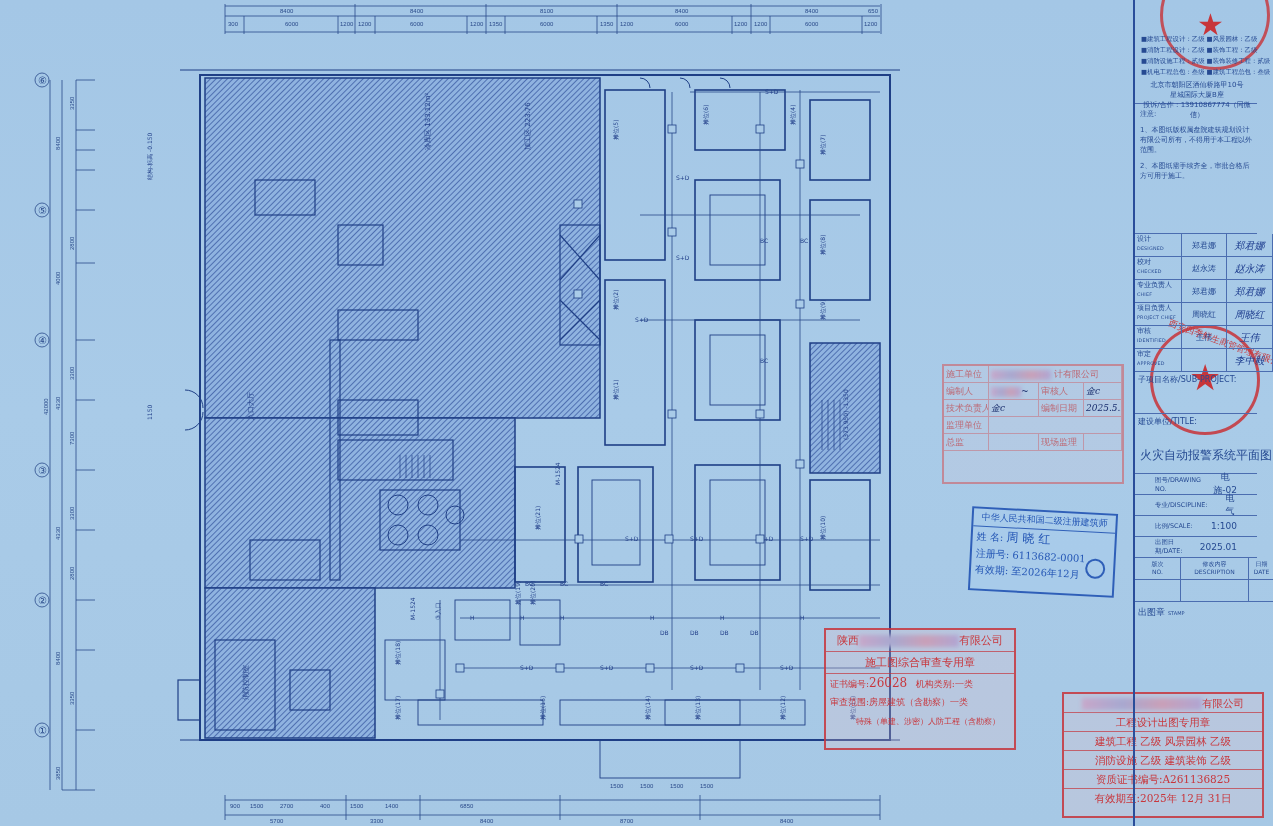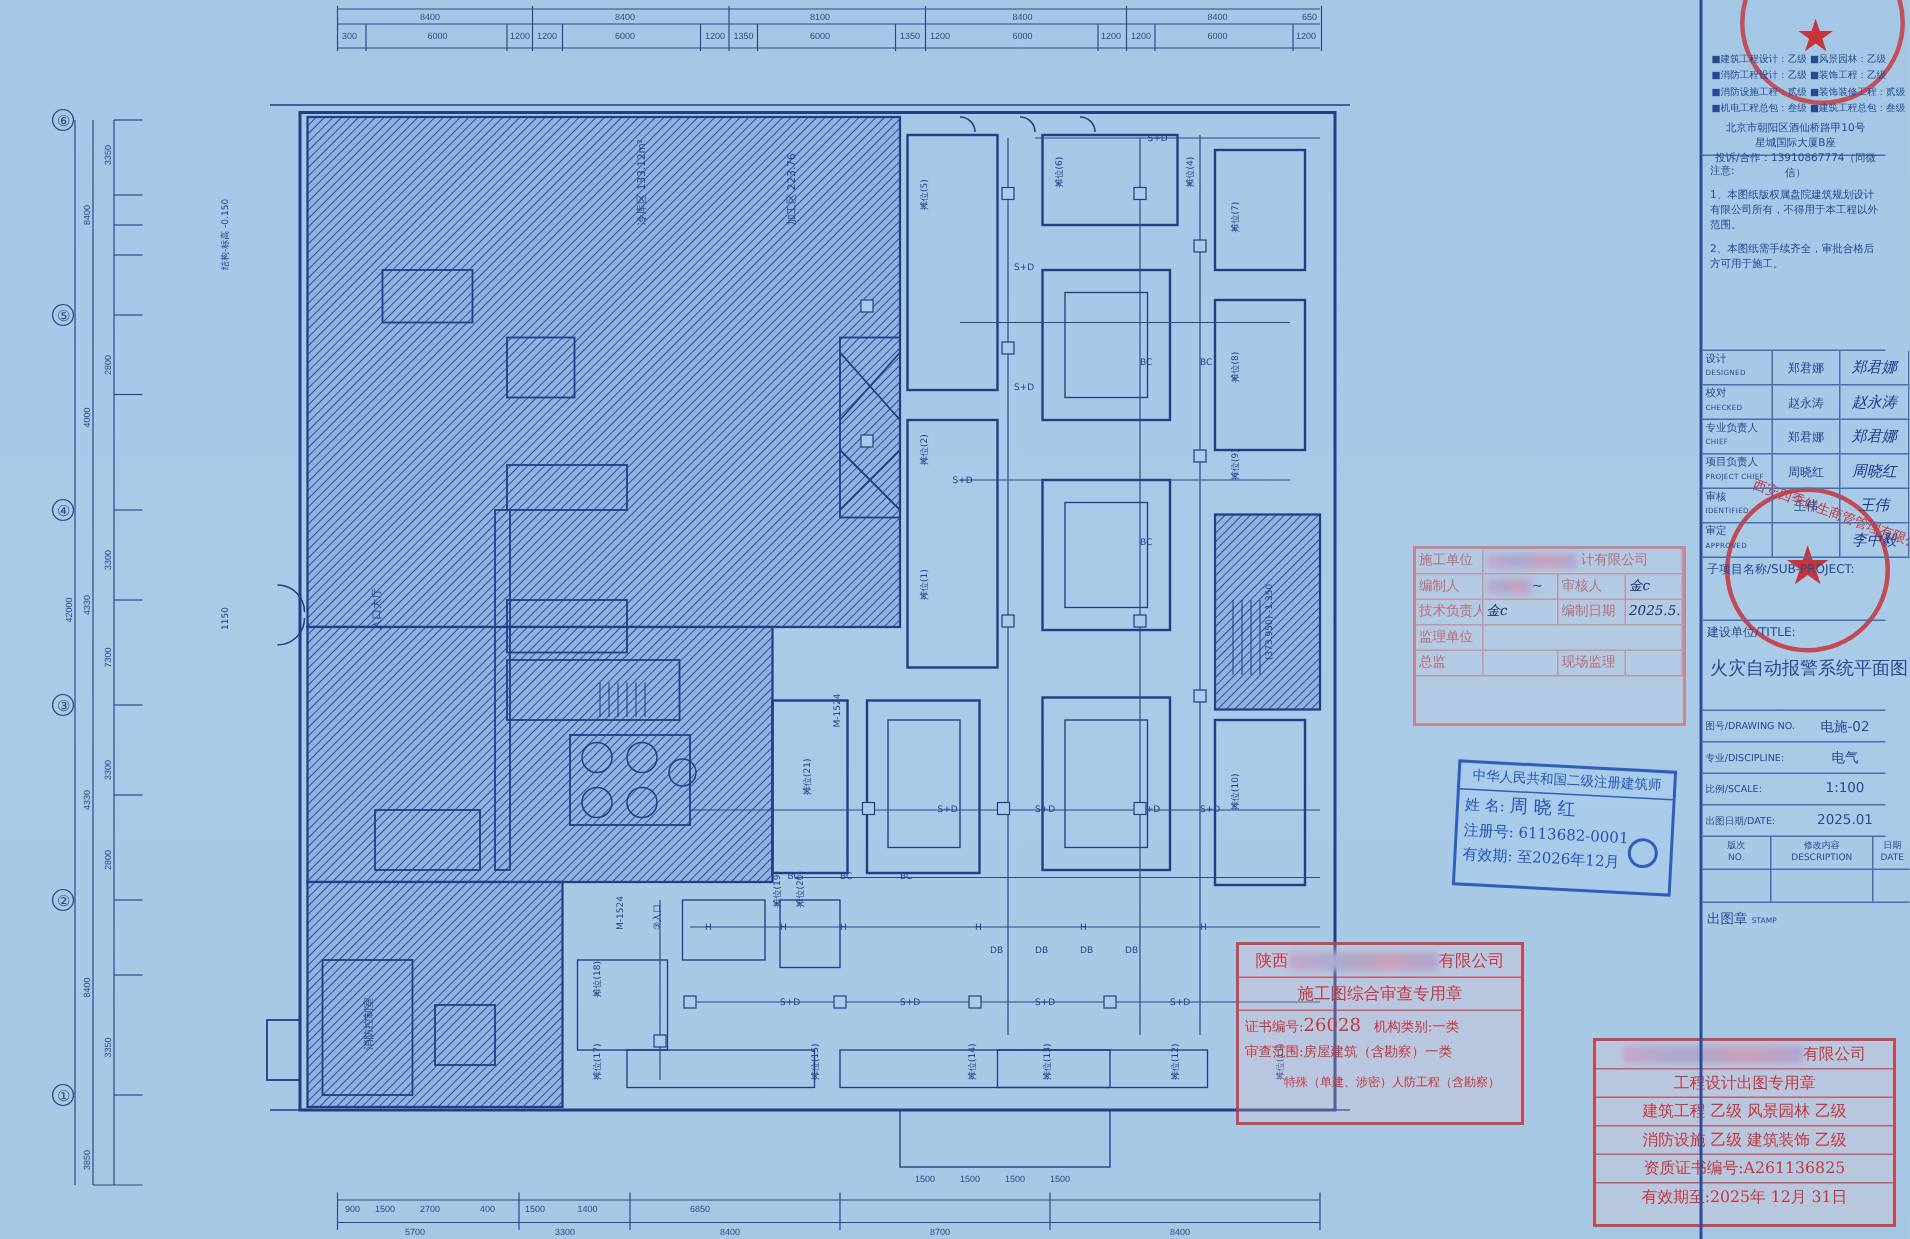--- a/index.html
+++ b/index.html
@@ -33,22 +33,22 @@
   .sign .en { font-size: 4.8px; letter-spacing: .2px; }
   .sign .nm { display: flex; align-items: center; justify-content: center; font-size: 8px; }
   .sign .sg { display: flex; align-items: center; justify-content: center; font-size: 10px; font-style: italic; color: #1d3c8e; font-family: "DejaVu Serif", serif; }
   .tb .blk { padding: 2px 3px; }
   .tb .client { height: 42px; }
   .tb .client .val { text-align: center; font-size: 8px; margin-top: 10px; }
   .tb .proj { height: 50px; }
   .tb .proj .val { font-size: 9px; margin-top: 10px; padding-left: 2px; }
   .tb .sub { height: 42px; }
   .tb .title { height: 60px; }
-  .tb .title .val { font-size: 12px; margin-top: 10px; padding-left: 2px; white-space: nowrap; }
-  .kv { display: flex; height: 21px; align-items: center; padding: 0 2px; }
+  .tb .title .val { font-size: 12px; margin-top: 20px; padding-left: 2px; white-space: nowrap; }
+  .kv { display: flex; height: 21px; align-items: center; padding: 0 20px; }
   .kv .k { font-size: 6.4px; width: 68px; }
   .kv .v { font-size: 9px; flex: 1; text-align: center; }
   .rev { display: grid; grid-template-columns: 46px 68px 26px; }
   .rev > div { border-right: 1px solid #4b6db0; border-bottom: 1px solid #4b6db0; text-align: center; font-size: 6px; line-height: 8px; padding-top: 2px; }
   .rev .h { height: 22px; }
   .rev .b { height: 22px; }
   .stamp-lbl { padding: 4px 3px; font-size: 9px; }
   .stamp-lbl small { font-size: 5px; }
 
   

